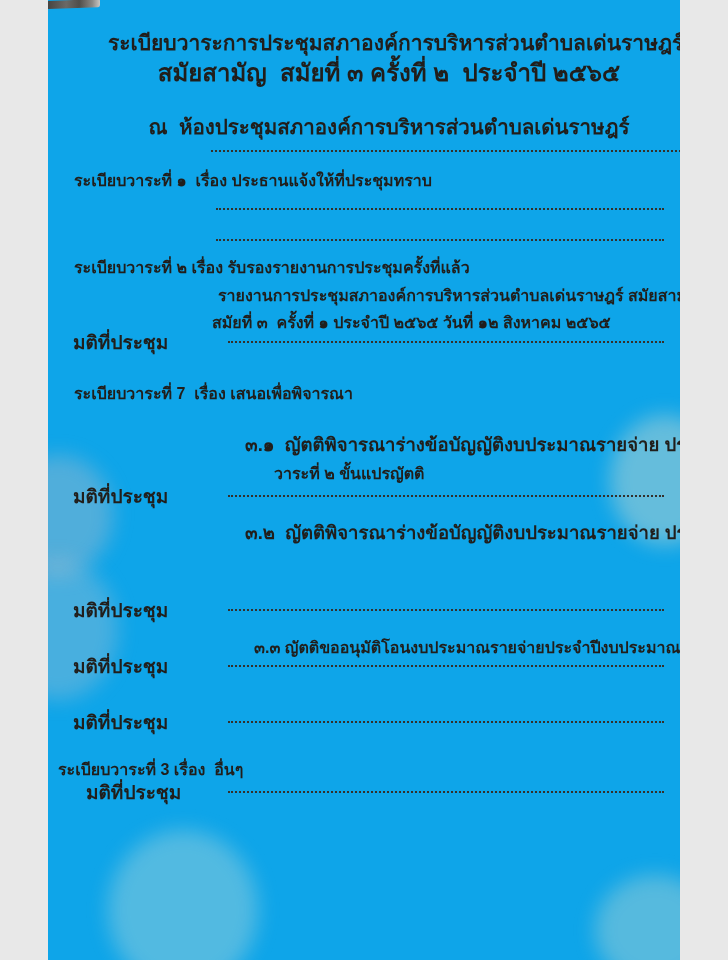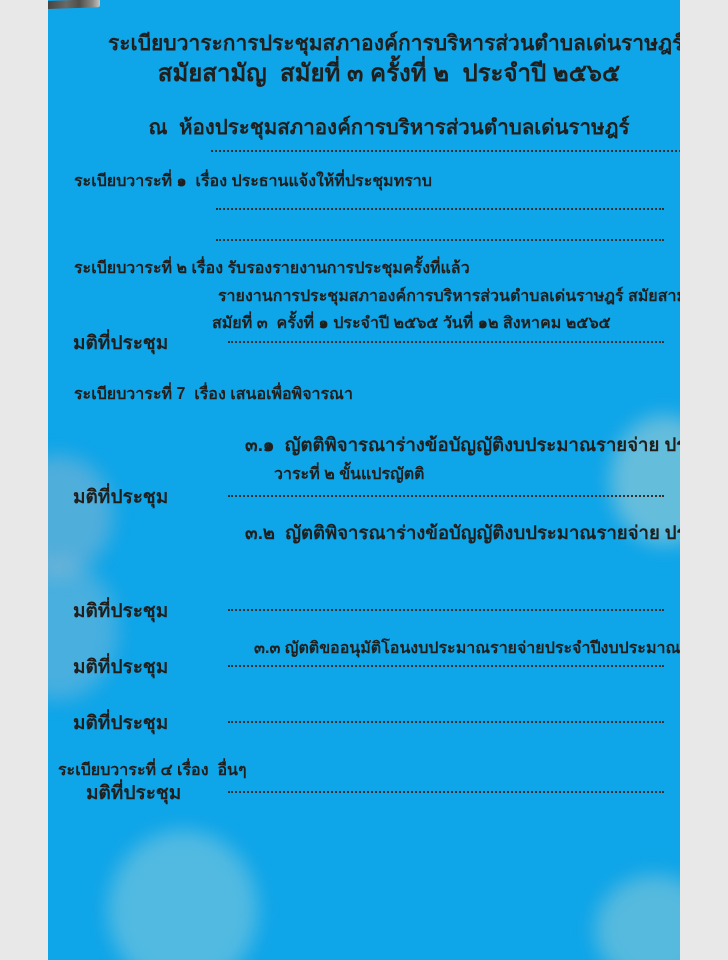--- a/index.html
+++ b/index.html
@@ -124,19 +124,19 @@
   <div class="line" style="top:635px; left:206px">๓.๓ ญัตติขออนุมัติโอนงบประมาณรายจ่ายประจำปีงบประมาณ พ.ศ.๒๕๖๕</div>
   <div class="motion-row" style="top:654px">
     <span class="motion-label">มติที่ประชุม</span>
     <span class="motion-fill"></span>
   </div>
   <div class="motion-row" style="top:710px">
     <span class="motion-label">มติที่ประชุม</span>
     <span class="motion-fill"></span>
   </div>
 
-  <div class="line" style="top:757px; left:10px">ระเบียบวาระที่ ๔ เรื่อง  อื่นๆ</div>
+  <div class="line" style="top:757px; left:10px">ระเบียบวาระที่ 3 เรื่อง  อื่นๆ</div>
   <div class="motion-row indent-more" style="top:780px">
     <span class="motion-label">มติที่ประชุม</span>
     <span class="motion-fill"></span>
   </div>
 
 </div>
 
 </body></html>

